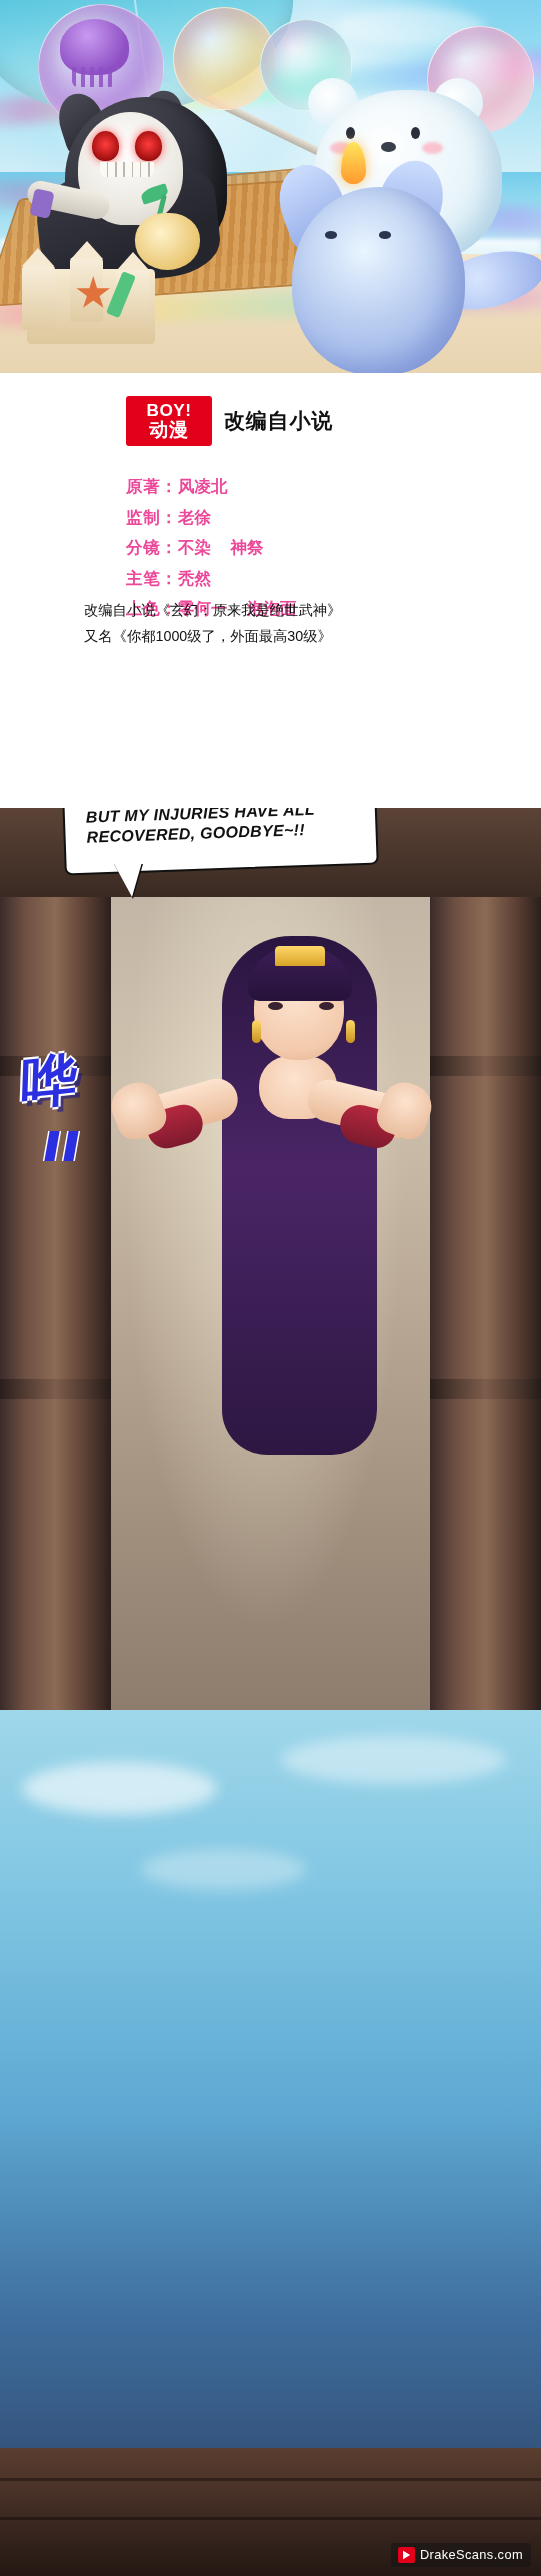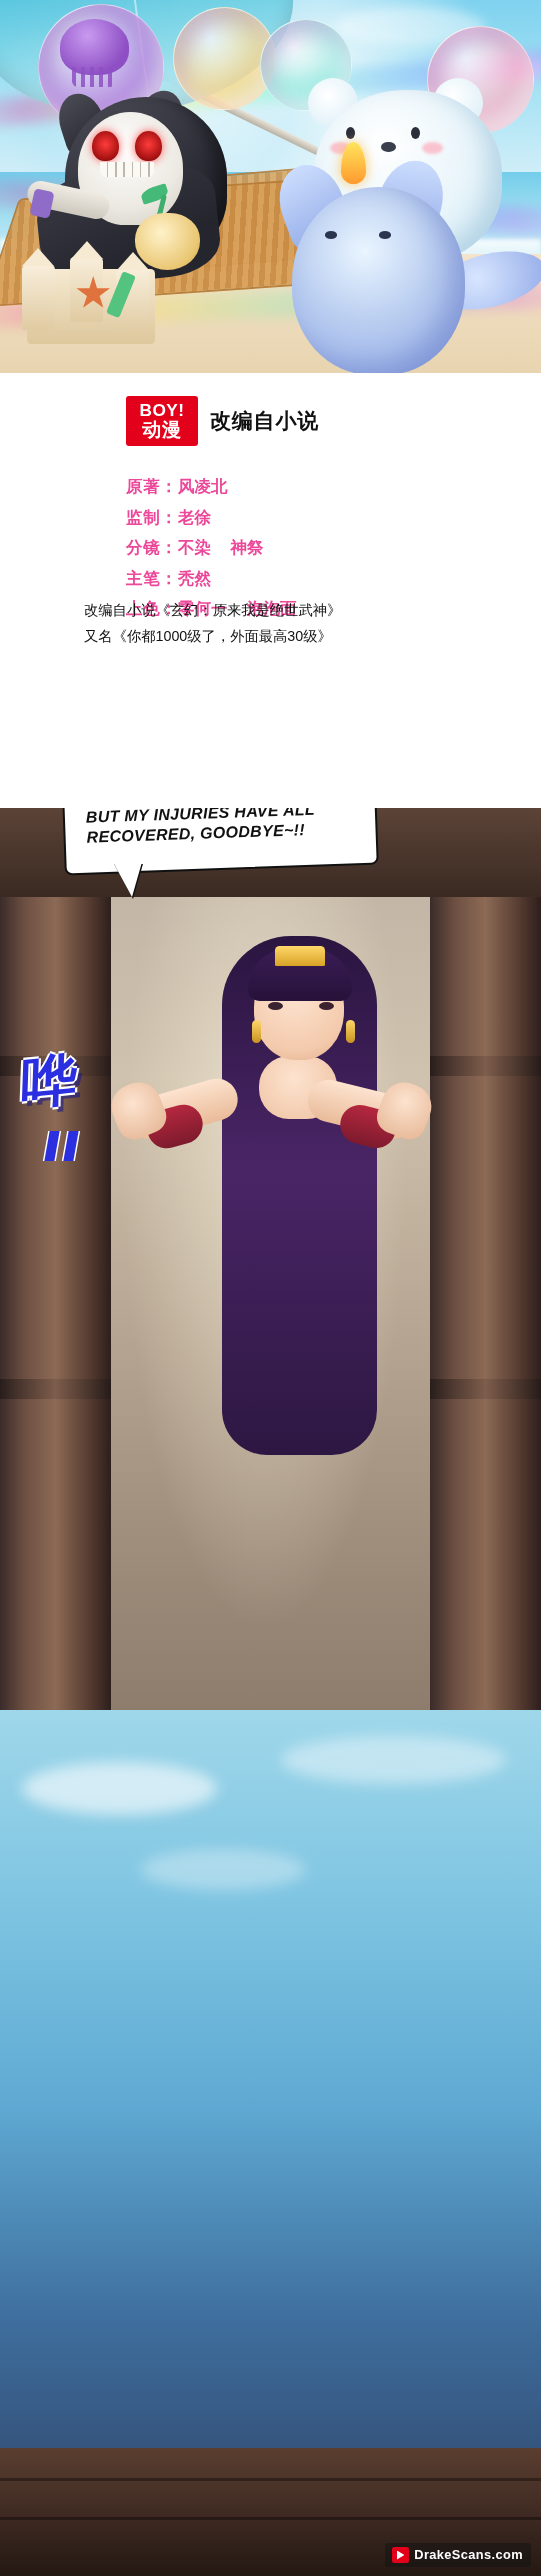--- a/index.html
+++ b/index.html
@@ -410,21 +410,21 @@
   }
   .logo-row {
     position: absolute;
     left: 126px;
     top: 22.5px;
     display: flex;
     align-items: center;
     gap: 12px;
   }
   .logo-mark {
-    width: 72px;
+    width: 86px;
     height: 50px;
     background: #e2001a;
     border-radius: 3px;
     color: #ffffff;
     display: flex;
     flex-direction: column;
     align-items: center;
     justify-content: center;
     line-height: 1.02;
   }
@@ -761,21 +761,21 @@
     content: "";
     position: absolute;
     left: 4.5px; top: 3.8px;
     width: 7.5px; height: 9px;
     background: #ffffff;
     clip-path: polygon(0 0, 100% 50%, 0 100%);
   }
   .wm-text {
     color: #ffffff;
     font-size: 12.8px;
-    font-weight: bold;
+    font-weight: normal;
     letter-spacing: 0.4px;
   }
 </style>
 </head>
 <body>
 
 <div class="page">
 
   <div class="panel-art">
     <div class="sky-glow"></div>

